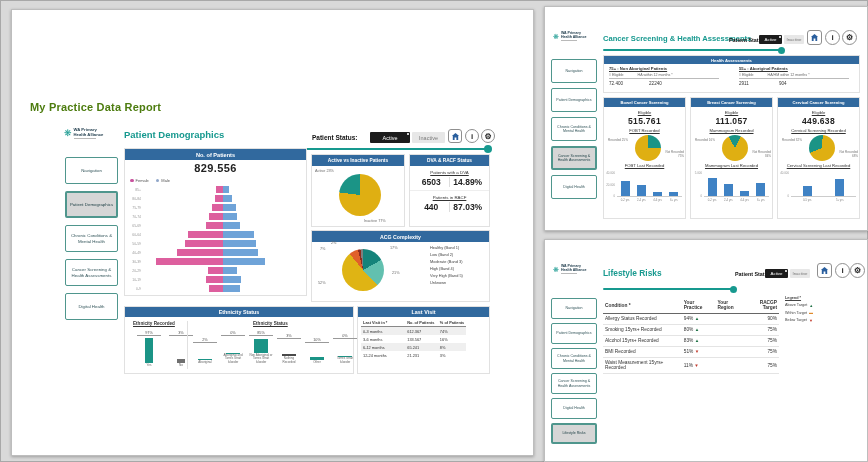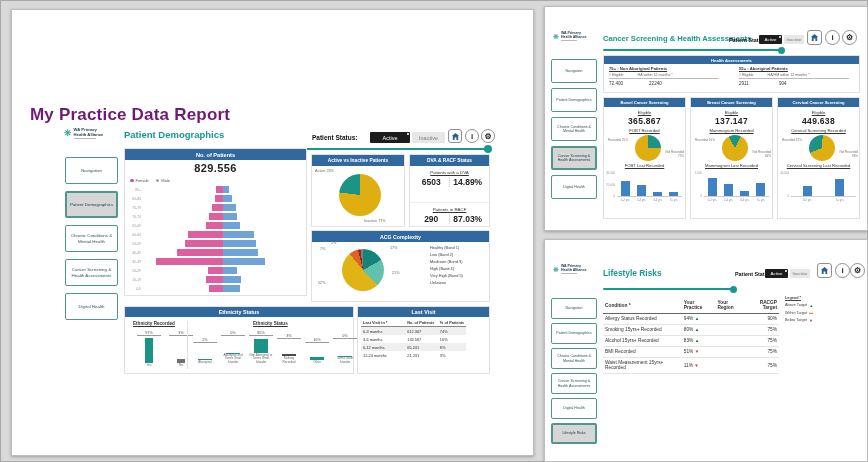--- a/index.html
+++ b/index.html
@@ -2,21 +2,21 @@
 <html><head>
 <meta charset="utf-8">
 <style>
   html,body{margin:0;padding:0}
   body{width:868px;height:462px;background:#d9d9d9;font-family:"Liberation Sans",sans-serif;position:relative;overflow:hidden}
   .canvas{position:absolute;inset:0;border:1px solid #a8a8a8}
   .card{position:absolute;background:#fff;border:1px solid #bdbdbd;box-shadow:0 1px 3px rgba(0,0,0,.28)}
   #card-report{left:10px;top:8px;width:521px;height:445px}
   #card-cancer{left:543px;top:5px;width:322px;height:223px}
   #card-lifestyle{left:543px;top:238px;width:322px;height:221px}
-  .page-title{position:absolute;left:18px;top:84px;font-size:17px;font-weight:bold;color:#701a75;letter-spacing:.2px}
+  .page-title{position:absolute;left:18px;top:84px;font-size:11px;font-weight:bold;color:#4d7c0f;letter-spacing:.2px}
   .dash{position:absolute}
   
   .logo{position:absolute;display:flex;align-items:center;gap:2px}
   .logo .mark{color:#17998f;font-size:9px;line-height:9px}
   .logo .ltxt{font-size:4.2px;font-weight:bold;color:#1d3a4a;line-height:4.6px}
   .logo .tag{height:1px;width:22px;background:#b9b9b9;margin-top:1px}
   .dtitle{position:absolute;color:#17998f;font-weight:bold}
   .pstat-label{position:absolute;font-weight:bold;color:#111}
   .btn{position:absolute;display:flex;align-items:center;justify-content:center;border-radius:1px;box-sizing:border-box}
   .btn-active{background:#1c1c1c;color:#fff}
@@ -39,21 +39,21 @@
   .prow{display:flex;align-items:center;height:7px}
   .prow .plab{width:13px;font-size:3.4px;color:#9a9a9a;text-align:right;padding-right:2px}
   .prow .zone{flex:1;display:flex;height:6.5px}
   .prow .zl .bar{margin-left:auto;background:#dd5f9e;height:100%}
   .prow .zr .bar{background:#6fa3d8;height:100%}
   .dotlegend{display:flex;gap:7px;position:absolute;font-size:4px;color:#555}
   .dotlegend .it,.symlegend .it{display:flex;align-items:center;gap:2px}
   .dot3{width:3.5px;height:3.5px;border-radius:50%}
   
   .dva-title{font-size:4.4px;color:#333;text-align:center;text-decoration:underline;margin-top:4px}
-  .dva-row{display:flex;align-items:center;justify-content:center;margin-top:2px;border-bottom:1px solid #eee;padding-bottom:15px}
+  .dva-row{display:flex;align-items:center;justify-content:center;margin-top:2px;border-bottom:1px solid #eee;padding-bottom:3px}
   .dva-row .num{font-size:8.5px;font-weight:bold;color:#222;width:45%;text-align:center}
   .dva-row .pct{font-size:8.5px;font-weight:bold;color:#222;width:45%;text-align:center;border-left:1px solid #ddd}
   
   .leg-col{position:absolute;display:flex;flex-direction:column;gap:2px;font-size:3.9px;color:#444}
   
   .ebars{position:absolute;display:flex;align-items:flex-end;gap:8px}
   .ecol{display:flex;flex-direction:column;align-items:center;width:24px}
   .ecol .pct{font-size:3.8px;color:#555;border-bottom:1px solid #999;width:100%;text-align:center;margin-bottom:1px}
   .ecol .bbox{display:flex;align-items:flex-end;height:16px}
   .ecol .elab{font-size:3px;color:#666;text-align:center;line-height:1.1;margin-top:1px}
@@ -263,21 +263,21 @@
 
       <div class="panel" style="left:347px;top:29px;width:81px;height:73px">
         <div class="phead" style="height:11px;font-size:4.8px">DVA &amp; RACF Status</div>
         <div class="dva-title">Patients with a DVA</div>
         <div class="dva-row">
           <span class="num">6503</span>
           <span class="pct">14.89%</span>
         </div>
         <div class="dva-title">Patients in RACF</div>
         <div class="dva-row" style="border-bottom:none">
-          <span class="num">290</span>
+          <span class="num">440</span>
           <span class="pct">87.03%</span>
         </div>
       </div>
 
       <div class="panel" style="left:249px;top:105px;width:179px;height:72px">
         <div class="phead" style="height:11px;font-size:5.2px">ACG Complexity</div>
         <div class="pie" style="left: 30px; top: 18px; width: 42px; height: 42px; background: conic-gradient(rgb(21, 131, 122) 0deg, rgb(21, 131, 122) 61.2deg, rgb(98, 192, 175) 61.2deg, rgb(98, 192, 175) 136.8deg, rgb(223, 180, 20) 136.8deg, rgb(223, 180, 20) 320.4deg, rgb(224, 96, 42) 320.4deg, rgb(224, 96, 42) 345.6deg, rgb(142, 42, 28) 345.6deg, rgb(142, 42, 28) 352.8deg, rgb(127, 127, 127) 352.8deg, rgb(127, 127, 127) 360deg);"></div>
         <div id="acg-callouts"></div>
         <div class="leg-col" style="left:118px;top:14px">
             <span class="it"><span class="dot3" style="background: rgb(21, 131, 122);"></span><span>Healthy (Band 1)</span></span>
@@ -455,21 +455,21 @@
             <span>2911</span>
             <span>904</span>
           </div>
         </div>
       </div>
 
       <div id="cancer-cards">
           <div class="ccard" style="left: 58px; top: 90px;">
             <div class="phead">Bowel Cancer Screening</div>
             <div class="c-el">Eligible</div>
-            <div class="c-num">365.867</div>
+            <div class="c-num">515.761</div>
             <div class="c-link">FOBT Recorded</div>
             <div class="c-piebox">
               <div class="c-pie" style="background: conic-gradient(rgb(27, 148, 134) 0deg, rgb(27, 148, 134) 90deg, rgb(223, 175, 18) 90deg, rgb(223, 175, 18) 360deg);"></div>
               <div class="c-pl" style="left: 4px; top: 6px;">Recorded 25%</div>
               <div class="c-pl" style="right: 1px; top: 18px; text-align: right;">Not Recorded 75%</div>
             </div>
             <div class="c-link" style="margin-top: 0px;">FOBT Last Recorded</div>
             <div class="c-chart">
               <div class="c-yt" style="top: 2px;">40.000</div>
               <div class="c-yt" style="top: 13.5px;">20.000</div>
@@ -486,21 +486,21 @@
                 </div>
                 <div class="c-bar" style="height: 3.6px;">
                   <span class="c-xl">6+ yrs</span>
                 </div>
               </div>
             </div>
           </div>
           <div class="ccard" style="left: 145px; top: 90px;">
             <div class="phead">Breast Cancer Screening</div>
             <div class="c-el">Eligible</div>
-            <div class="c-num">137.147</div>
+            <div class="c-num">111.057</div>
             <div class="c-link">Mammogram Recorded</div>
             <div class="c-piebox">
               <div class="c-pie" style="background: conic-gradient(from 330deg, rgb(27, 148, 134) 0deg, rgb(27, 148, 134) 57.6deg, rgb(223, 175, 18) 57.6deg, rgb(223, 175, 18) 360deg);"></div>
               <div class="c-pl" style="left: 4px; top: 6px;">Recorded 16%</div>
               <div class="c-pl" style="right: 1px; top: 18px; text-align: right;">Not Recorded 84%</div>
             </div>
             <div class="c-link" style="margin-top: 0px;">Mammogram Last Recorded</div>
             <div class="c-chart">
               <div class="c-yt" style="top: 2px;">5.000</div>
               <div class="c-yt" style="top: 25px;">0</div>

